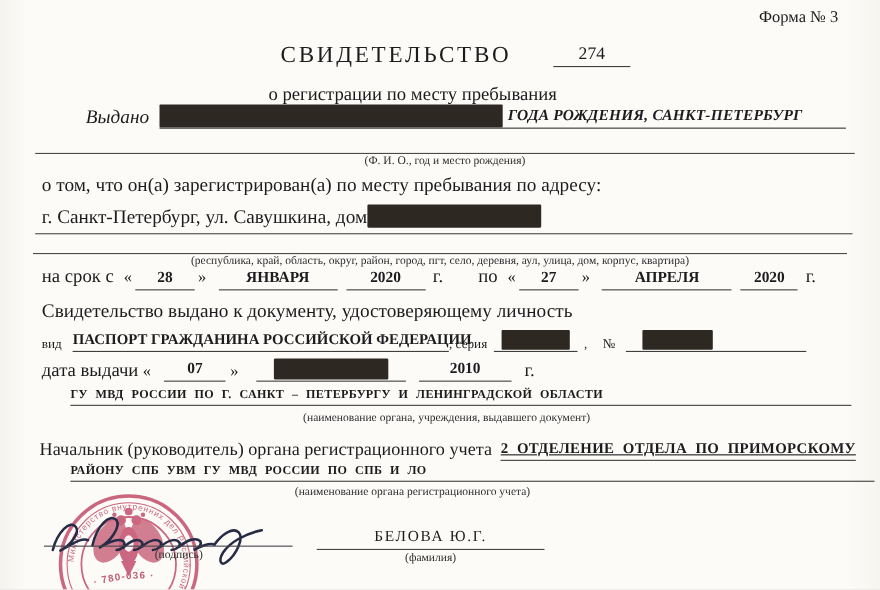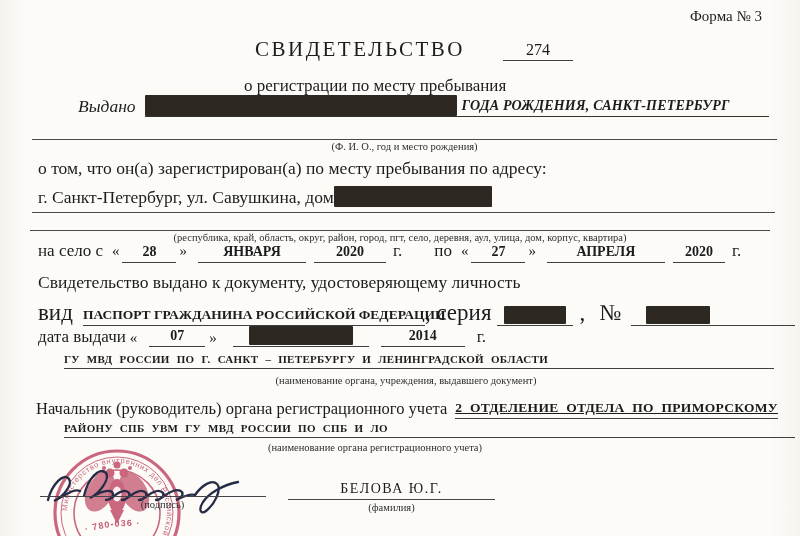--- a/index.html
+++ b/index.html
@@ -49,21 +49,21 @@
   .w-day{width:54px;}
   .w-month1{width:108px; margin:0 8px;}
   .w-year{width:72px; margin-right:7px;}
   .w-month2{width:118px; margin:0 8px;}
   .w-year2{width:52px; margin-right:7px;}
   .to-word{margin-left:26px;}
 
   .doc-intro{top:272px; left:38px; font-size:17.5px;}
 
   .vid-row{top:300px; left:38px; display:flex; align-items:flex-end;}
-  .vid-row .lbl{font-size:23px;}
+  .vid-row .lbl{font-size:12px;}
   .vid-value{width:342px; margin-left:10px; font-size:13.5px;}
   .redact-cell{display:flex; justify-content:center; align-items:flex-end; padding-bottom:0;}
   .w-series{width:76px; margin-left:6px;}
   .redact-series{width:62px; height:18px; margin-bottom:1px;}
   .comma{margin:0 14px 0 6px;}
   .w-number{width:164px; margin-left:10px;}
   .redact-number{width:64px; height:18px; margin-bottom:1px; margin-right:70px;}
 
   .date-row{top:326px; left:38px; display:flex; align-items:flex-end;}
   .date-row .lbl{font-size:17px;}
@@ -126,21 +126,21 @@
 
   <div class="abs address-row">
     <span>г. Санкт-Петербург, ул. Савушкина, дом</span>
     <span class="redact redact-address"></span>
   </div>
   <div class="abs hline addr-line1"></div>
   <div class="abs hline addr-line2"></div>
   <div class="abs caption addr-caption">(республика, край, область, округ, район, город, пгт, село, деревня, аул, улица, дом, корпус, квартира)</div>
 
   <div class="abs period-row">
-    <span class="lbl">на село с</span>
+    <span class="lbl">на срок с</span>
     <span class="q">«</span>
     <span class="fill-cell w-day">28</span>
     <span class="q">»</span>
     <span class="fill-cell w-month1">ЯНВАРЯ</span>
     <span class="fill-cell w-year">2020</span>
     <span class="lbl">г.</span>
     <span class="lbl to-word">по</span>
     <span class="q">«</span>
     <span class="fill-cell w-day">27</span>
     <span class="q">»</span>
@@ -166,21 +166,21 @@
   </div>
 
   <div class="abs date-row">
     <span class="lbl">дата выдачи</span>
     <span class="q">«</span>
     <span class="fill-cell w-day2">07</span>
     <span class="q">»</span>
     <span class="fill-cell redact-cell w-month-redact">
       <span class="redact redact-month"></span>
     </span>
-    <span class="fill-cell w-year3">2014</span>
+    <span class="fill-cell w-year3">2010</span>
     <span class="lbl">г.</span>
   </div>
 
   <div class="abs issuer-row gov-line">ГУ МВД РОССИИ ПО Г. САНКТ – ПЕТЕРБУРГУ И ЛЕНИНГРАДСКОЙ ОБЛАСТИ</div>
   <div class="abs caption issuer-caption">(наименование органа, учреждения, выдавшего документ)</div>
 
   <div class="abs authority-row">
     <span class="auth-label">Начальник (руководитель) органа регистрационного учета</span>
     <span class="fill-cell auth-value gov-line">2 ОТДЕЛЕНИЕ ОТДЕЛА ПО ПРИМОРСКОМУ</span>
   </div>

